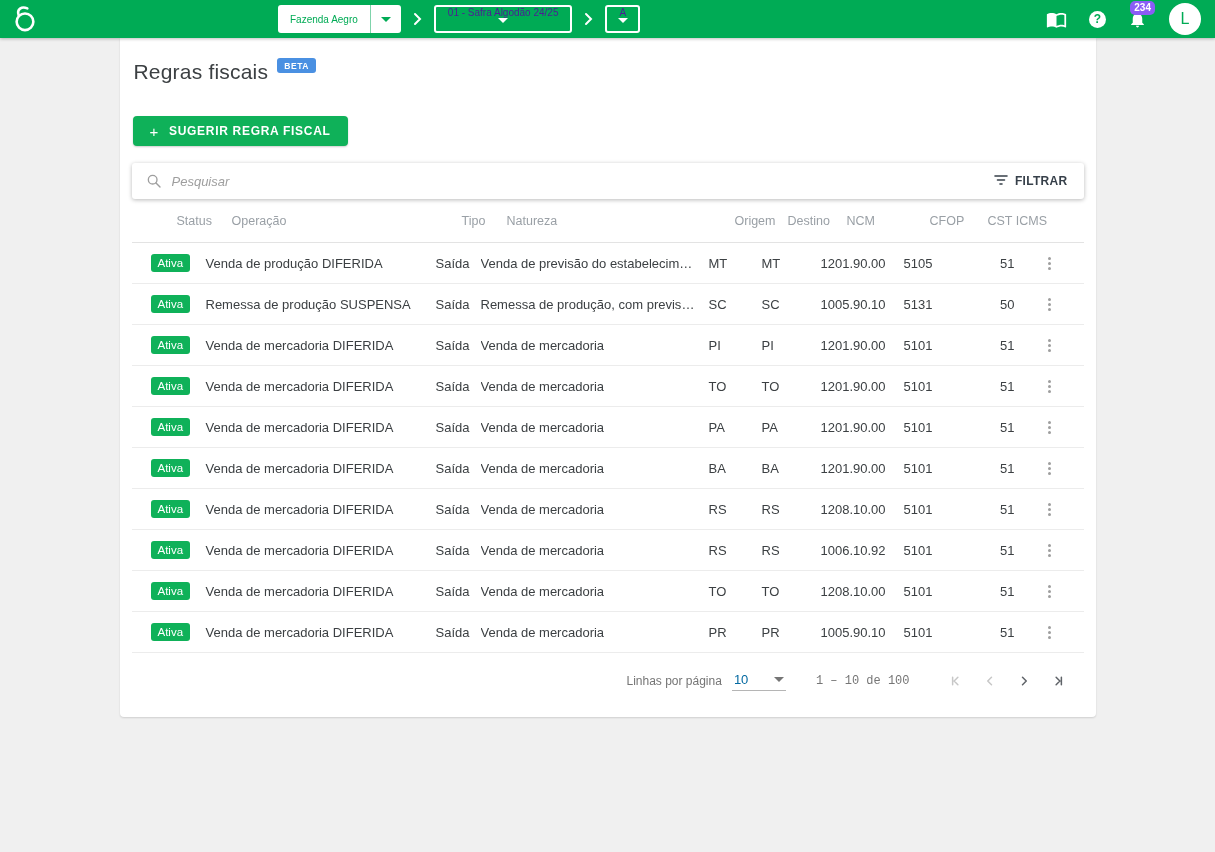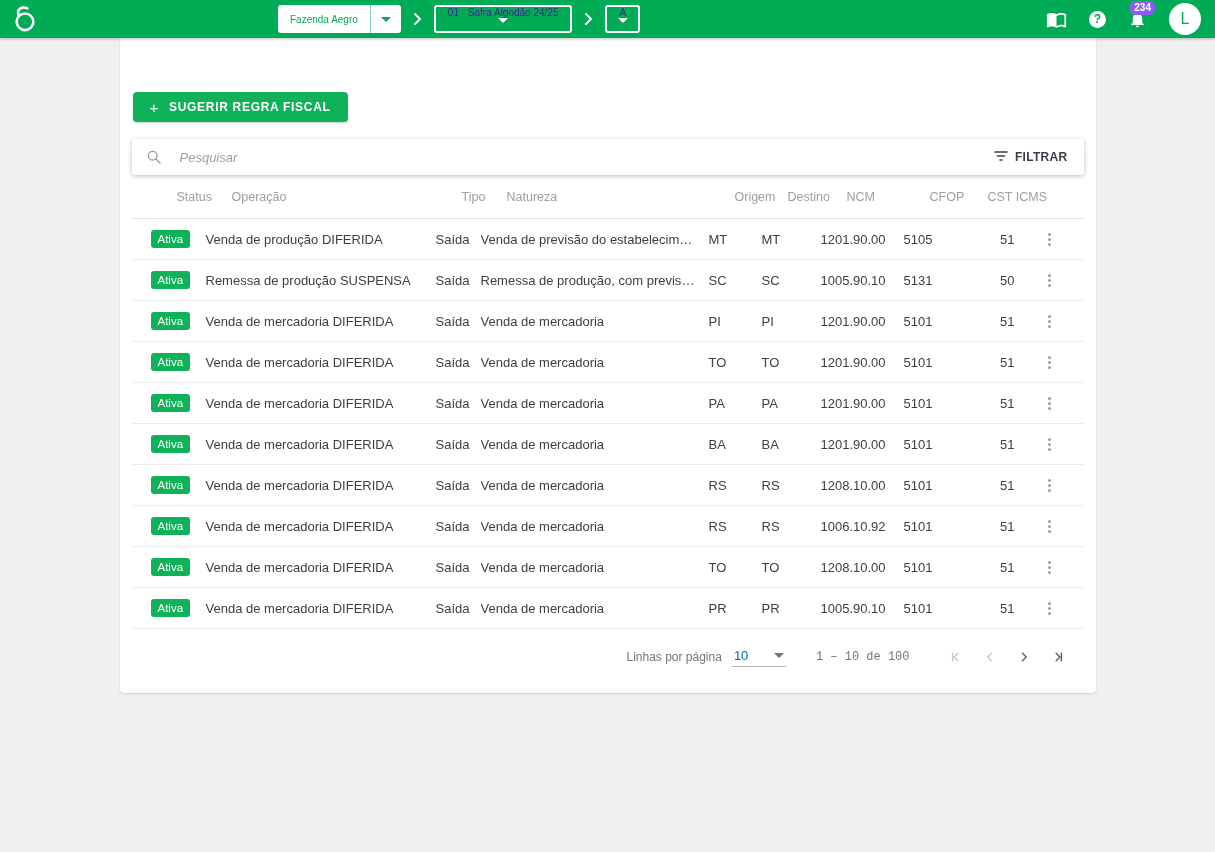--- a/index.html
+++ b/index.html
@@ -41,21 +41,21 @@
   .beta-badge { background:#4A90E2; color:#ffffff; font-size:8.5px; font-weight:bold;
     letter-spacing:.6px; padding:2.5px 7px; border-radius:3px; margin-left:9px; margin-top:-2px; }
   .suggest-btn { margin:32px 0 0 13px; height:30px; background:#0FB159; color:#ffffff; border:none;
     border-radius:4px; font-family:"Liberation Sans", sans-serif; font-size:12px; font-weight:bold;
     letter-spacing:.7px; padding:0 17px; display:flex; align-items:center; cursor:pointer;
     box-shadow:0 1px 2px rgba(0,0,0,.2); }
   .suggest-plus { font-size:15px; font-weight:400; margin-right:10px; }
 
   
   .toolbar { margin:17px 12px 0 12px; height:36px; background:#ffffff; border-radius:3px;
-    box-shadow:0 1px 4px rgba(0,0,0,.28); display:flex; align-items:center; padding:0 14px;gap:8px; }
+    box-shadow:0 1px 4px rgba(0,0,0,.28); display:flex; align-items:center; padding:0 14px; }
   .search-input { flex:1; border:none; outline:none; font-family:"Liberation Sans", sans-serif;
     font-size:13px; color:#3c4043; margin-left:10px; background:transparent; }
   .search-input::placeholder { font-style:italic; color:#9e9e9e; }
   .filter-btn { display:flex; gap:7px; background:none; border:none;
     cursor:pointer; font-family:"Liberation Sans", sans-serif; font-size:12px; font-weight:bold;
     color:#37404a; letter-spacing:.3px; padding:4px 2px; }
 
   
   .table { margin:0 12px; }
   .trow { display:grid; grid-template-columns:55px 230px 45px 228px 53px 59px 83px 58px 53px 1fr;
@@ -141,20 +141,24 @@
       <svg width="19" height="19" viewBox="0 0 24 24" fill="#ffffff">
           <path d="M12 22c1.1 0 2-.9 2-2h-4c0 1.1.9 2 2 2zm6-6v-5c0-3.07-1.63-5.64-4.5-6.32V4c0-.83-.67-1.5-1.5-1.5s-1.5.67-1.5 1.5v.68C7.64 5.36 6 7.92 6 11v5l-2 2v1h16v-1l-2-2z"></path>
         </svg>
       <span class="notif-badge">234</span>
     </span>
     <span class="avatar">L</span>
   </div>
 </div>
 
 <div class="card">
+  <div class="title-row">
+    <h1 class="page-title">Regras fiscais</h1>
+    <span class="beta-badge">BETA</span>
+  </div>
 
   <button class="suggest-btn">
     <span class="suggest-plus">+</span>
     <span>SUGERIR REGRA FISCAL</span>
   </button>
 
   <div class="toolbar">
     <svg width="16" height="16" viewBox="0 0 24 24">
       <circle cx="10" cy="10" r="6.5" fill="none" stroke="#9e9e9e" stroke-width="2"></circle>
       <path d="M15 15 L21 21" stroke="#9e9e9e" stroke-width="2" stroke-linecap="round"></path>

